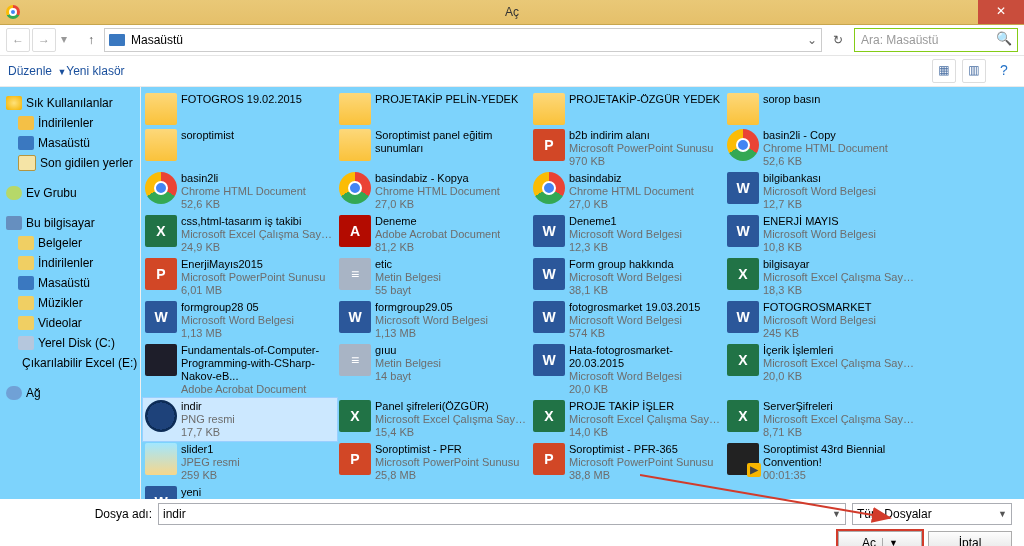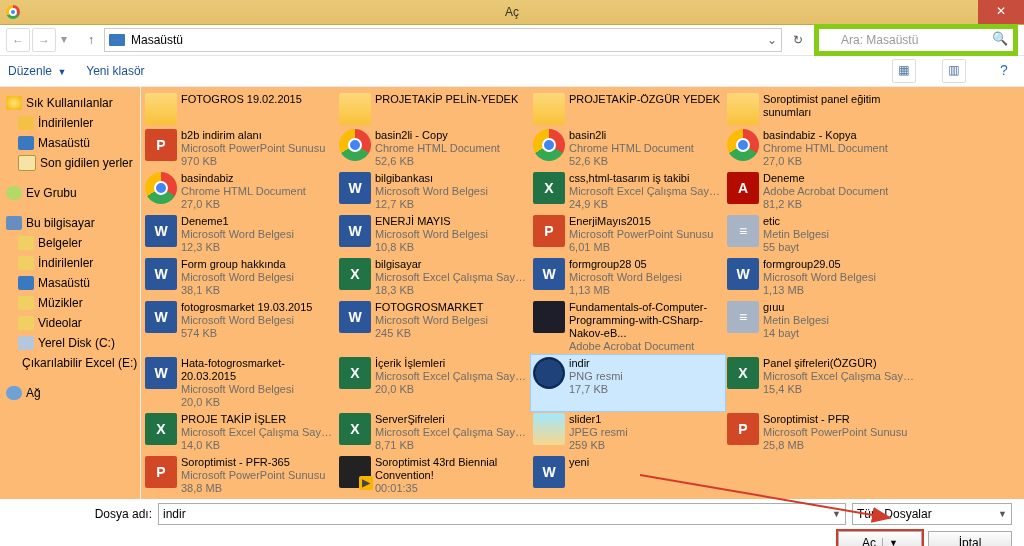--- a/index.html
+++ b/index.html
@@ -106,45 +106,44 @@
     height: 12px;
     background: #3a78c0;
     border-radius: 1px;
     margin-right: 6px;
   }
   .breadcrumb .bc-label { flex: 1; }
   .breadcrumb .bc-dd { color: #666; margin-left: 4px; }
   .refresh { width: 24px; text-align: center; color: #555; }
   .searchbox {
     width: 150px;
-    border: 5px solid #84cc16;
+    border: 1px solid #84cc16;
     height: 22px;
     display: flex;
     align-items: center;
-    padding: 0 22px;
+    padding: 0 6px;
     color: #999;
     position: relative;
     background: #fff;
   }
   .searchbox .sicon {
     position: absolute;
     right: 4px;
     top: 2px;
     color: #777;
     font-size: 13px;
   }
 
   
   .toolbar {
     height: 30px;
     display: flex;
     align-items: center;
     padding: 0 8px;
     border-bottom: 1px solid #eaeaea;
-    gap: 20px;
     background: #fff;
   }
   .toolbar span.link { color: #1a4f9c; cursor: pointer; }
   .toolbar span.link .dd { font-size: 9px; margin-left: 2px; }
   .toolbar .spacer { flex: 1; }
   .view-icon, .view-icon2, .help-icon {
     width: 22px;
     height: 22px;
     border: 1px solid #ddd;
     border-radius: 2px;
@@ -153,21 +152,21 @@
     font-size: 12px;
     margin-left: 6px;
     color: #4a6fa3;
   }
   .help-icon { border-color: transparent; color: #2673c7; font-size: 14px; }
 
   
   .main {
     display: flex;
     height: 412px;
-    background: #fdba74;
+    background: #7dd3fc;
   }
   .sidebar {
     width: 140px;
     border-right: 1px solid #f0f0f0;
     padding-top: 6px;
     overflow: hidden;
   }
   .side-group { margin-bottom: 10px; }
   .side-item {
     display: flex;
@@ -479,20 +478,32 @@
           </div>
           <div class="file-item">
             <div class="fico folder"></div>
             <div class="file-meta">
               <span class="fname">PROJETAKİP-ÖZGÜR YEDEK</span>
             </div>
           </div>
           <div class="file-item">
             <div class="fico folder"></div>
             <div class="file-meta">
+              <span class="fname">sorop basın</span>
+            </div>
+          </div>
+          <div class="file-item">
+            <div class="fico folder"></div>
+            <div class="file-meta">
+              <span class="fname">soroptimist</span>
+            </div>
+          </div>
+          <div class="file-item">
+            <div class="fico folder"></div>
+            <div class="file-meta">
               <span class="fname">Soroptimist panel eğitim sunumları</span>
             </div>
           </div>
           <div class="file-item">
             <div class="fico ppt">P</div>
             <div class="file-meta">
               <span class="fname">b2b indirim alanı</span>
               <span class="ftype">Microsoft PowerPoint Sunusu</span>
               <span class="fsize">970 KB</span>
             </div>

